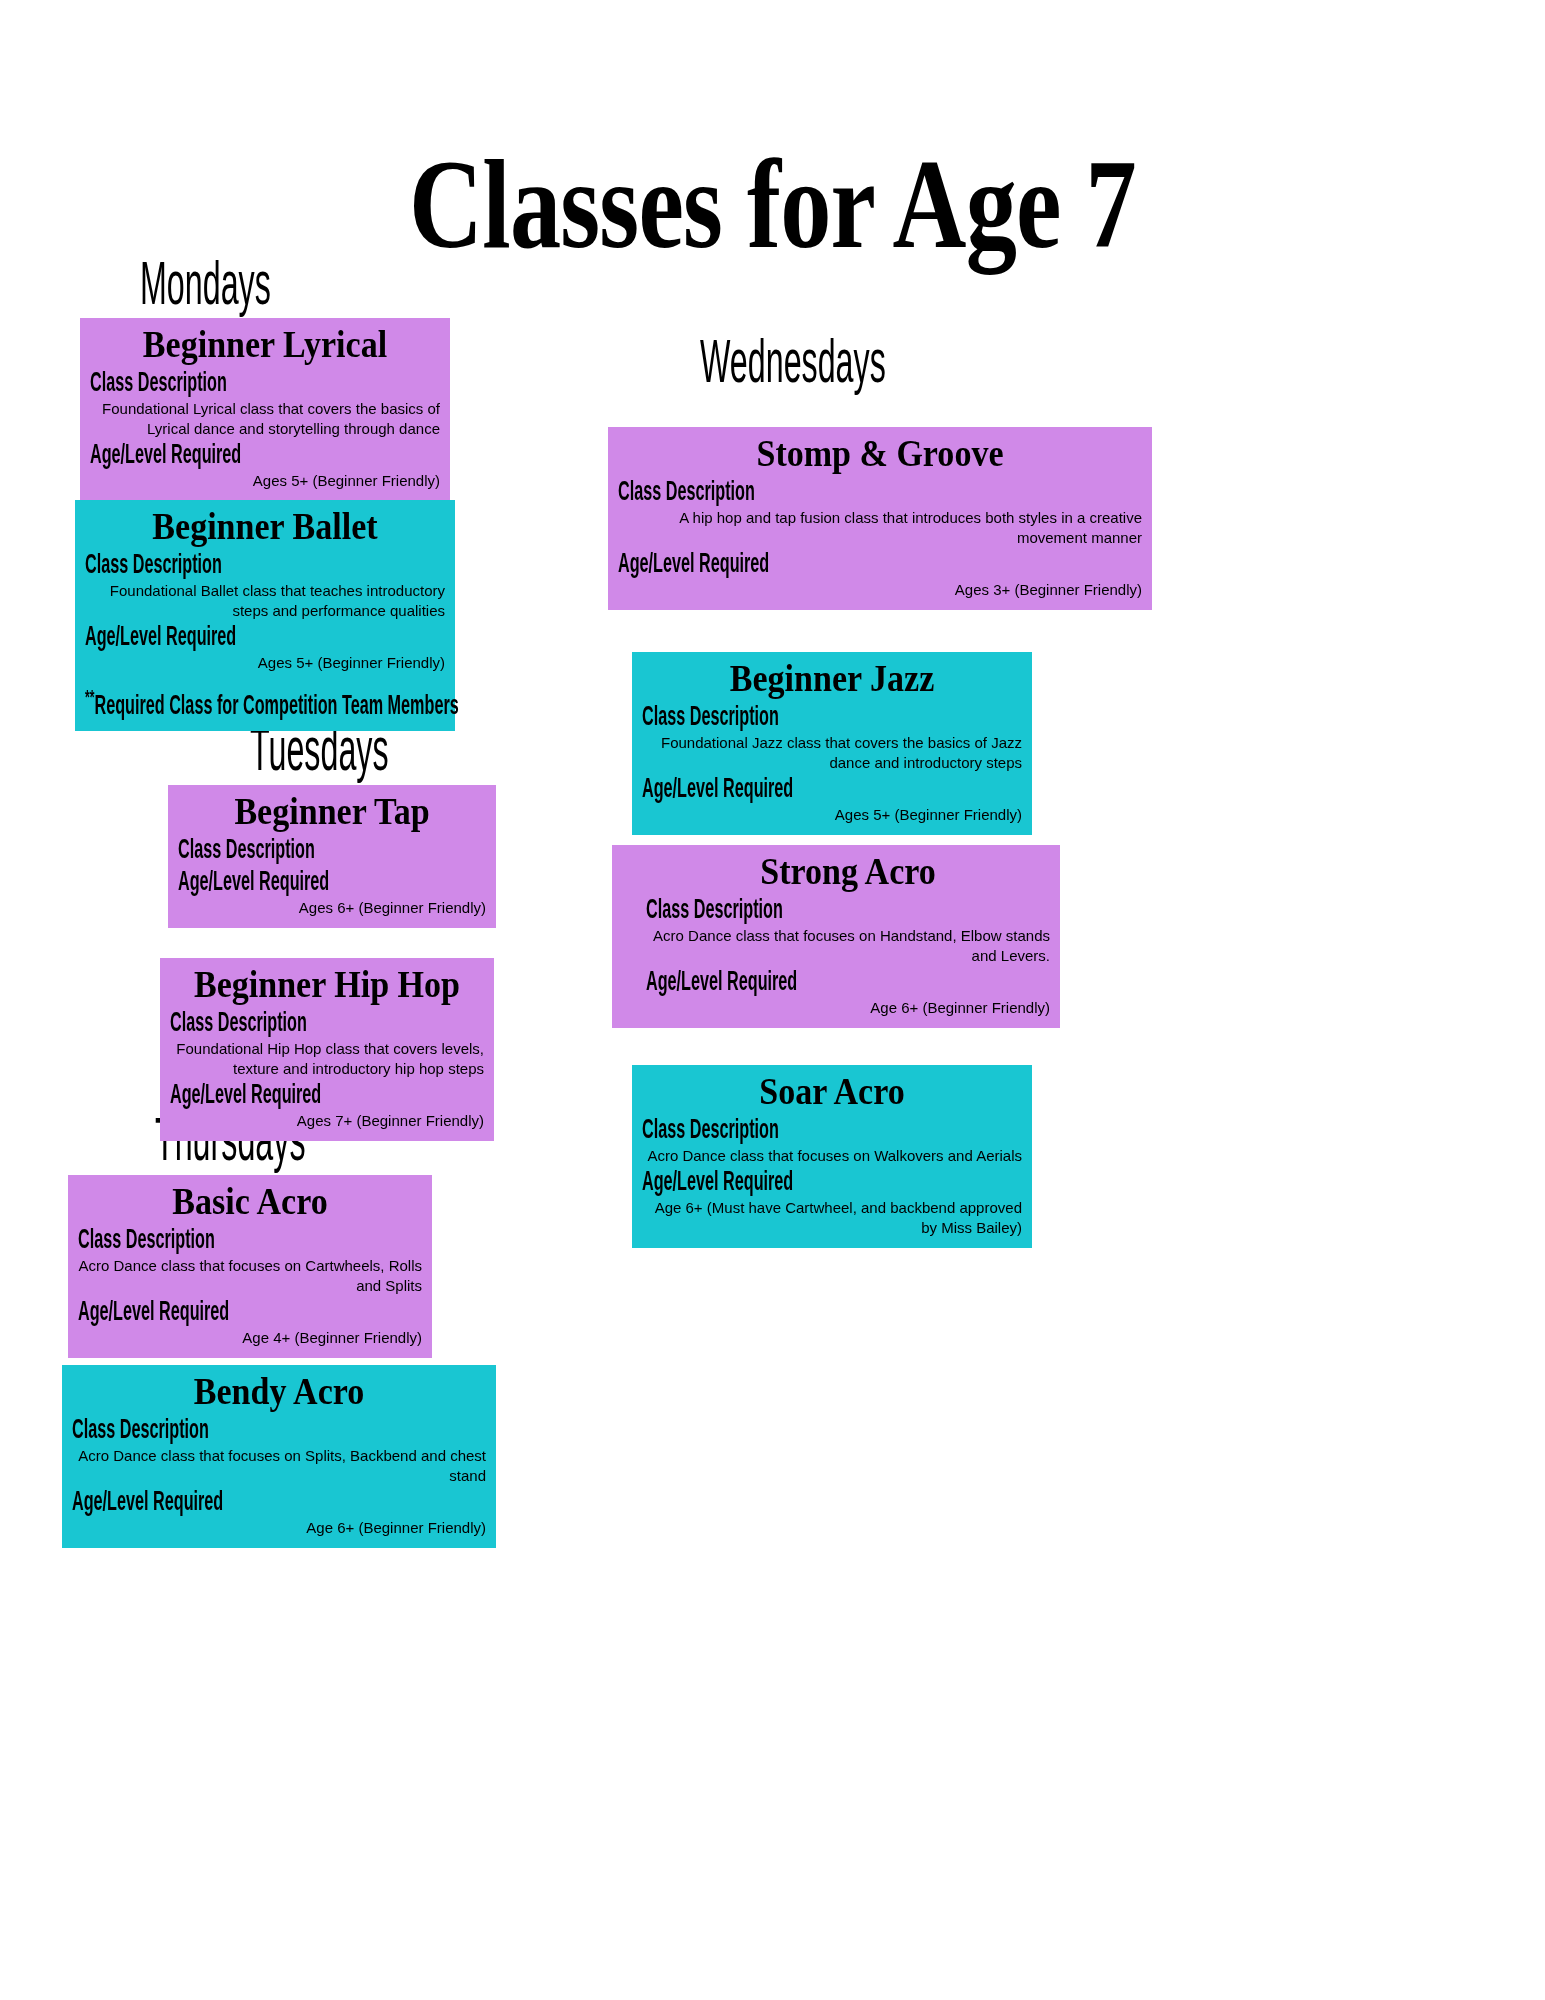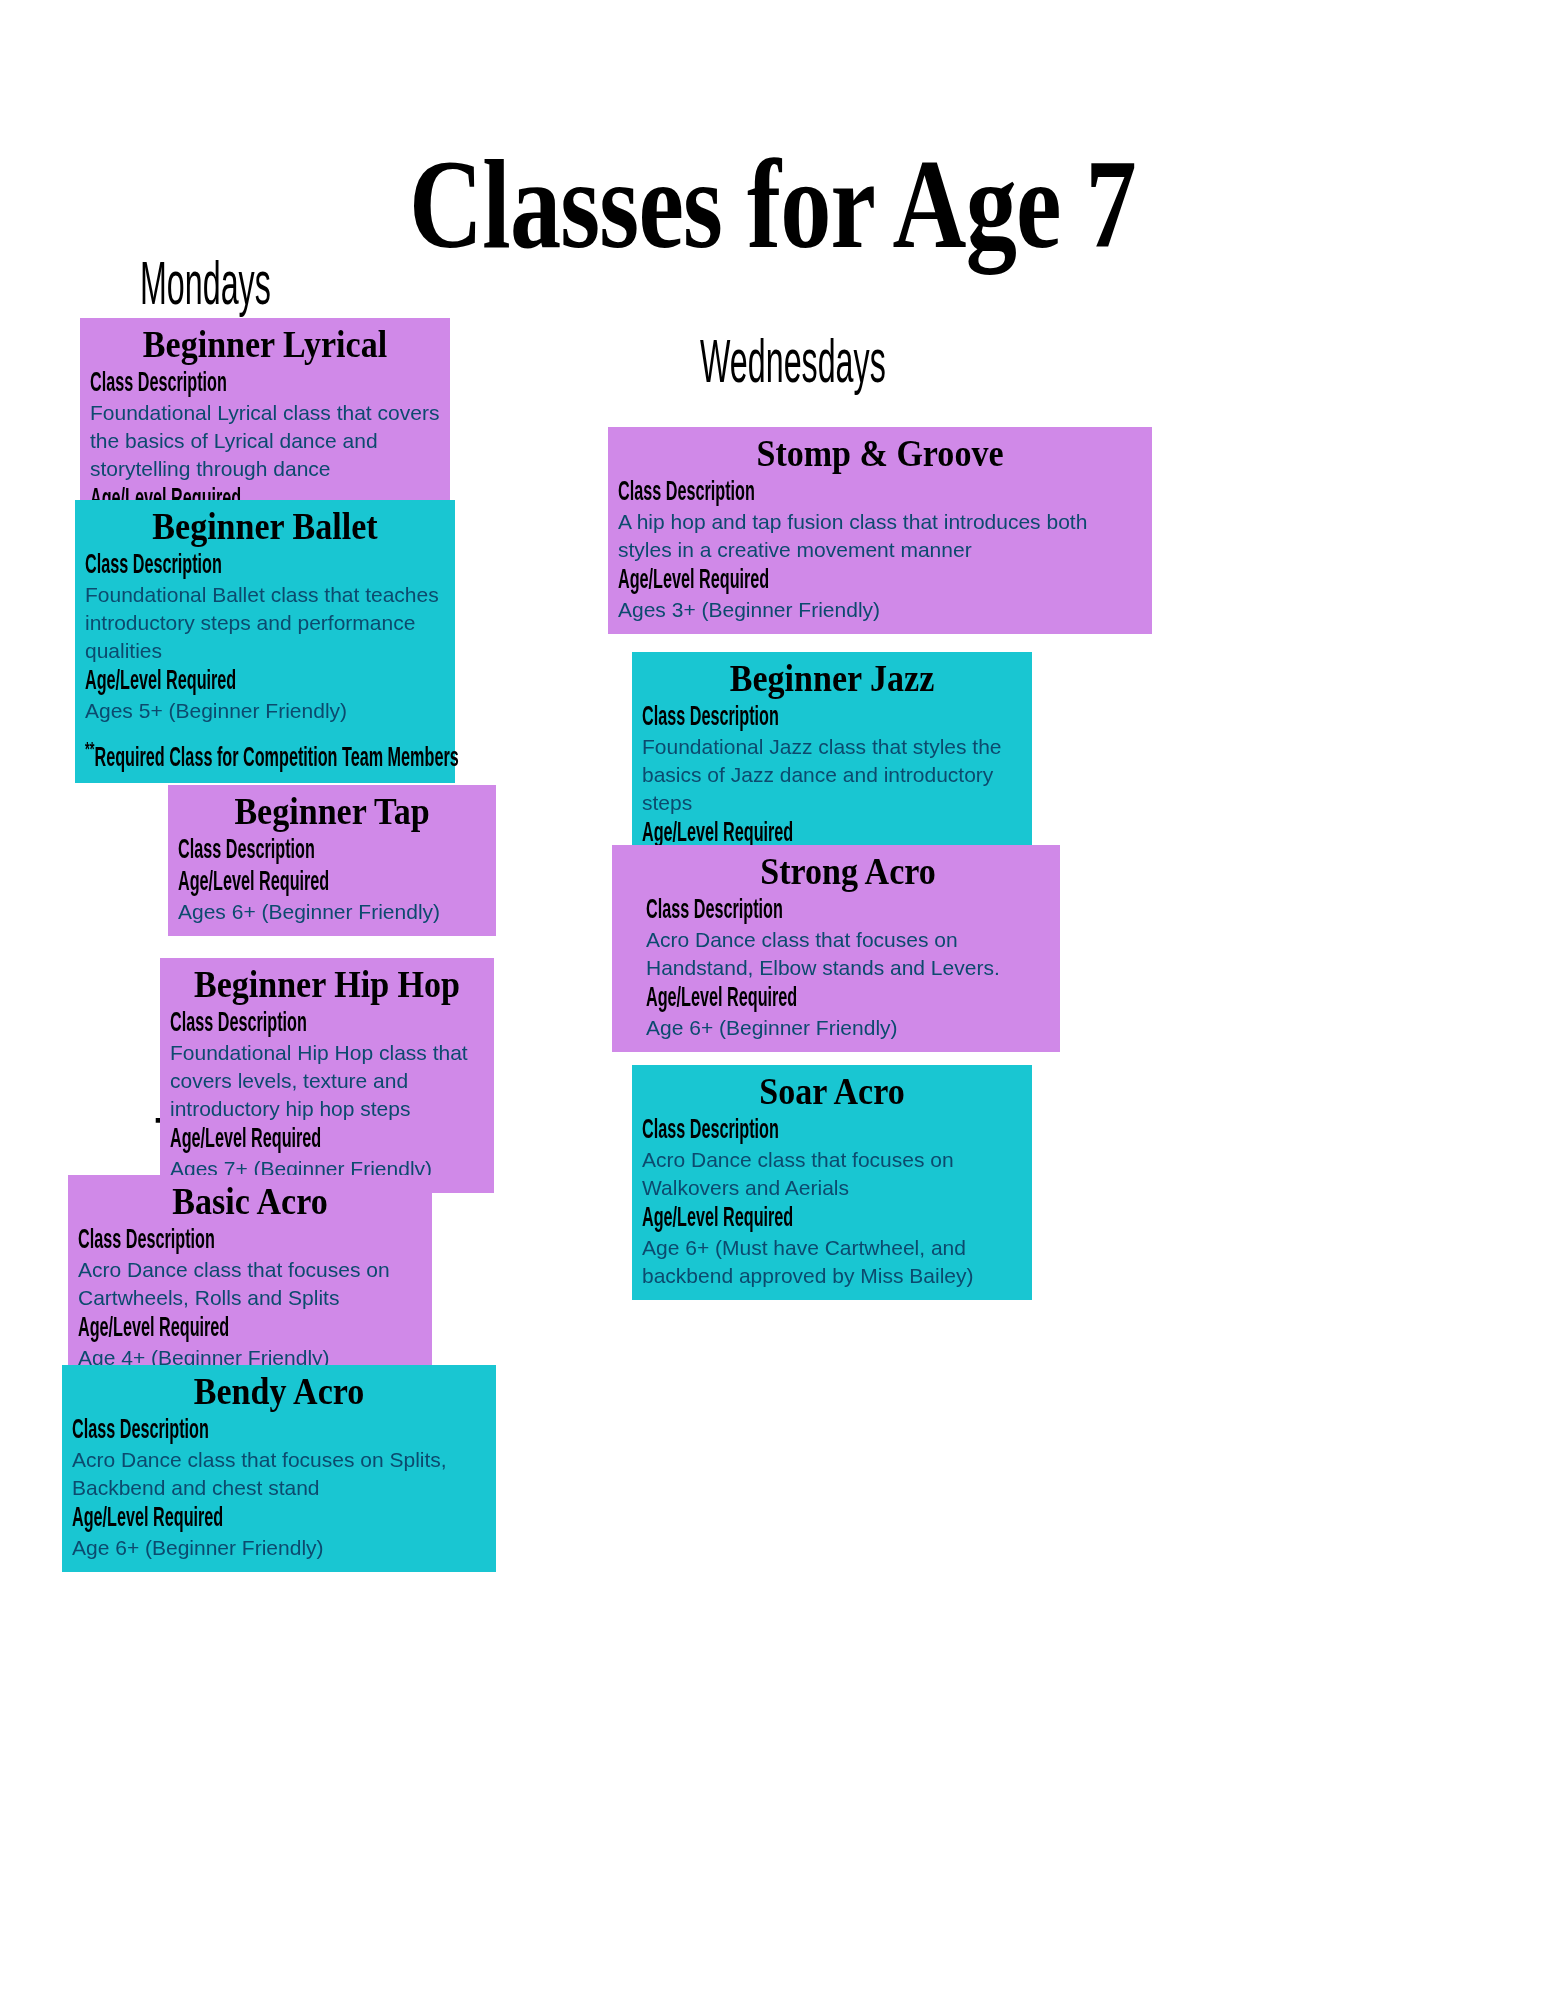--- a/index.html
+++ b/index.html
@@ -77,24 +77,24 @@
     text-align: left;
     color: #000;
     transform: scaleX(0.60);
     transform-origin: left center;
     white-space: nowrap;
   }
 
   .field-value {
     font-family: "Liberation Sans", sans-serif;
     font-weight: normal;
-    font-size: 21px;
+    font-size: 15px;
     line-height: 1.33;
-    text-align: left;
-    color: #0c4a6e;
+    text-align: right;
+    color: #000000;
   }
 
   .note-line {
     font-family: "Liberation Sans", sans-serif;
     font-weight: bold;
     font-size: 27px;
     line-height: 1.2;
     text-align: left;
     color: #000;
     transform: scaleX(0.60);
@@ -166,21 +166,21 @@
   <div class="card-title">Stomp &amp; Groove</div>
   <div class="field-label">Class Description</div>
   <div class="field-value">A hip hop and tap fusion class that introduces both styles in a creative movement manner</div>
   <div class="field-label">Age/Level Required</div>
   <div class="field-value">Ages 3+ (Beginner Friendly)</div>
 </div>
 
 <div class="card teal" style="top:652px; left:632px; width:400px;">
   <div class="card-title">Beginner Jazz</div>
   <div class="field-label">Class Description</div>
-  <div class="field-value">Foundational Jazz class that styles the basics of Jazz dance and introductory steps</div>
+  <div class="field-value">Foundational Jazz class that covers the basics of Jazz dance and introductory steps</div>
   <div class="field-label">Age/Level Required</div>
   <div class="field-value">Ages 5+ (Beginner Friendly)</div>
 </div>
 
 <div class="card purple" style="top:845px; left:612px; width:448px;padding-left:34px;">
   <div class="card-title">Strong Acro</div>
   <div class="field-label">Class Description</div>
   <div class="field-value">Acro Dance class that focuses on Handstand, Elbow stands and Levers.</div>
   <div class="field-label">Age/Level Required</div>
   <div class="field-value">Age 6+ (Beginner Friendly)</div>

